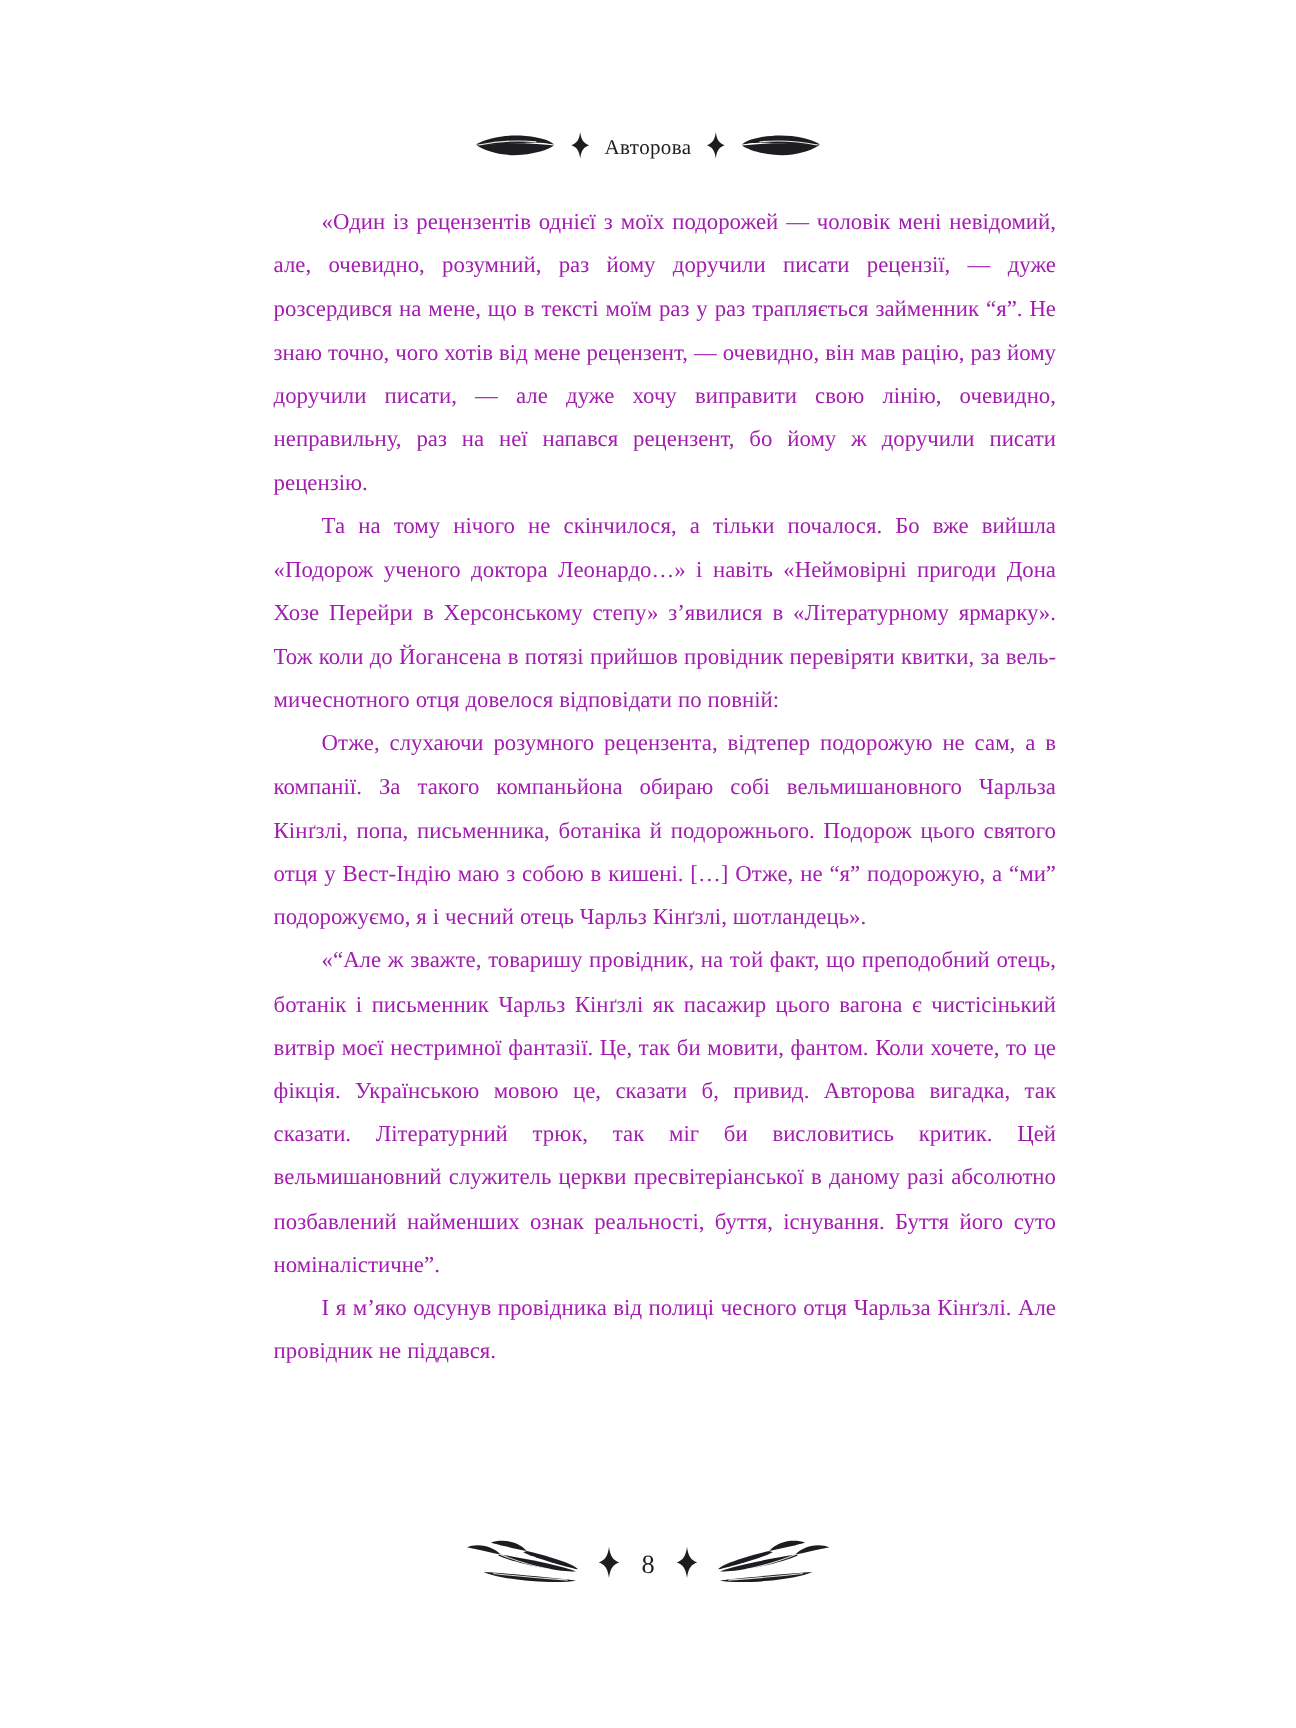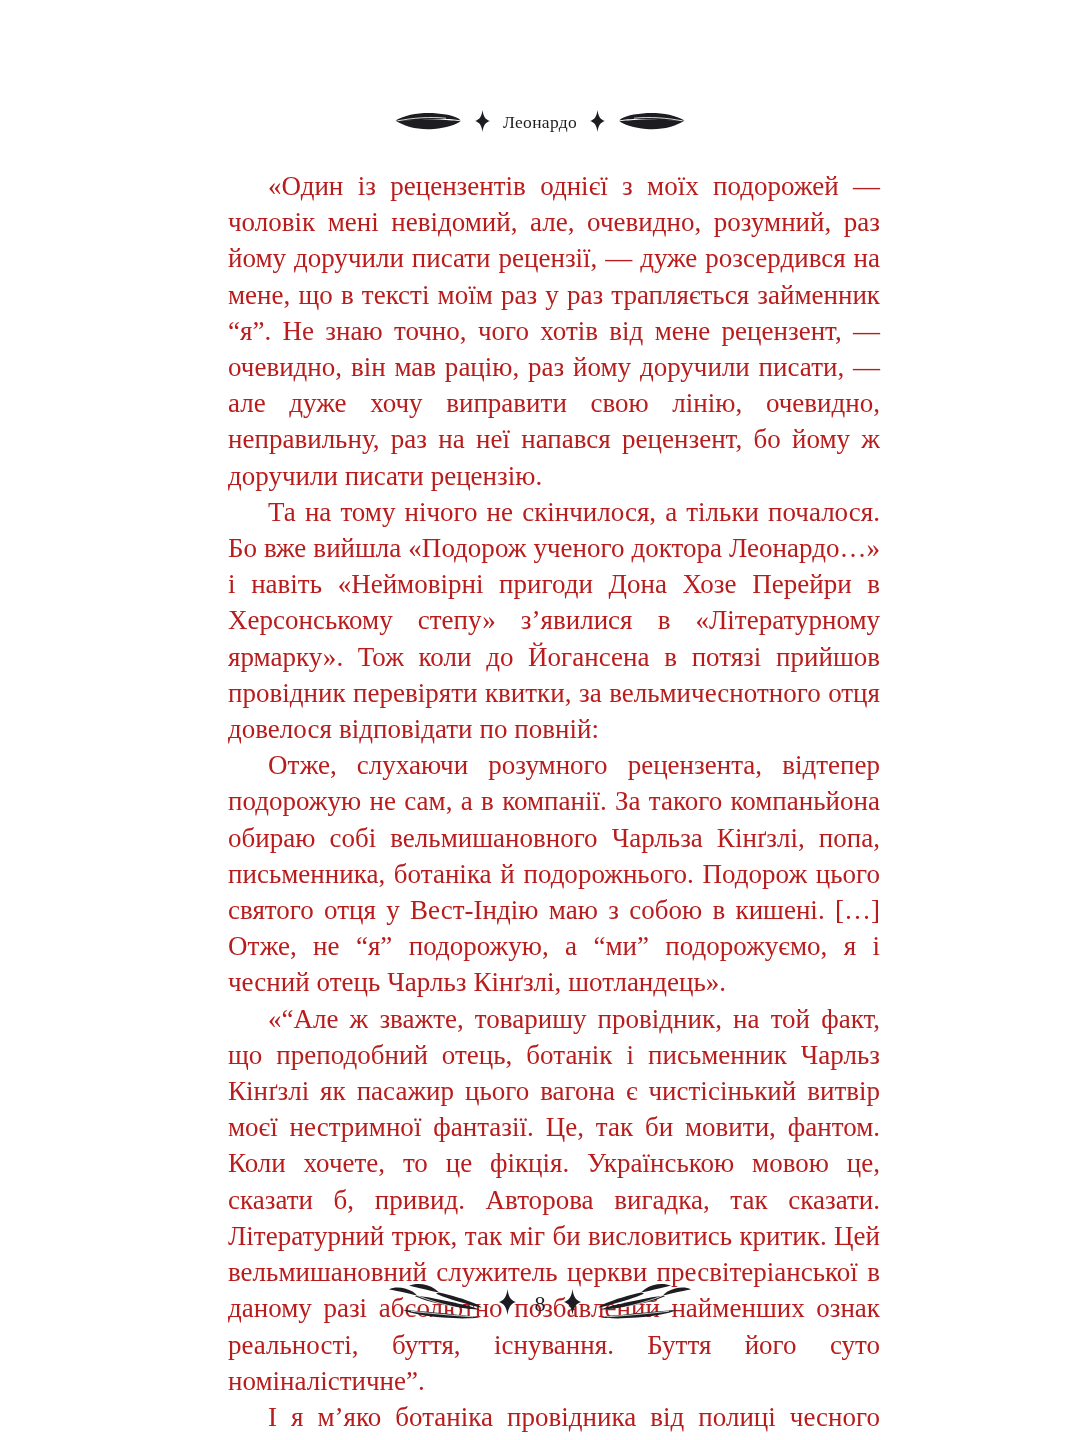--- a/index.html
+++ b/index.html
@@ -48,25 +48,25 @@
   .textblock {
     position: absolute;
     top: 168px;
     left: 228px;
     width: 652px;
   }
   .para {
     margin: 0;
     text-indent: 40px;
     text-align: justify;
-    font-size: 27px;
+    font-size: 19px;
     line-height: 36.2px;
     letter-spacing: 0.01px;
     word-spacing: 0.2px;
-    color: #b91c1c;
+    color: #a21caf;
     hyphens: manual;
   }
 
   
   .folio {
     position: absolute;
     top: 1276px;
     left: 0;
     width: 1080px;
     height: 56px;
@@ -97,21 +97,21 @@
         <path d="M4 10.8 C 18 8.0, 36 6.6, 52 8.2" stroke="#ffffff" stroke-width="0.9" fill="none" opacity="0.9"></path>
       </svg>
     </span>
 
     <span class="orn-diamond">
       <svg width="15" height="22" viewBox="0 0 15 22" aria-hidden="true">
         <path d="M7.5 0 C 8.3 6.6, 10.5 9.6, 15 11 C 10.5 12.4, 8.3 15.4, 7.5 22 C 6.7 15.4, 4.5 12.4, 0 11 C 4.5 9.6, 6.7 6.6, 7.5 0 Z" fill="#1d1d21"></path>
       </svg>
     </span>
 
-    <span class="running-head-title">Леонардо</span>
+    <span class="running-head-title">Авторова</span>
 
     <span class="orn-diamond">
       <svg width="15" height="22" viewBox="0 0 15 22" aria-hidden="true">
         <path d="M7.5 0 C 8.3 6.6, 10.5 9.6, 15 11 C 10.5 12.4, 8.3 15.4, 7.5 22 C 6.7 15.4, 4.5 12.4, 0 11 C 4.5 9.6, 6.7 6.6, 7.5 0 Z" fill="#1d1d21"></path>
       </svg>
     </span>
 
     <span class="orn-head">
       <svg width="68" height="22" viewBox="0 0 68 22" aria-hidden="true">
         <g transform="translate(68,0) scale(-1,1)">
@@ -122,21 +122,21 @@
       </svg>
     </span>
 
   </div>
 
   <div class="textblock">
     <p class="para">«Один із рецензентів однієї з моїх подорожей — чоловік мені невідомий, але, очевидно, розумний, раз йому доручи­ли писати рецензії, — дуже розсердився на мене, що в тексті моїм раз у раз трапляється займенник “я”. Не знаю точно, чого хотів від мене рецензент, — очевидно, він мав рацію, раз йому доручили писати, — але дуже хочу виправити свою лінію, очевидно, неправильну, раз на неї напався рецензент, бо йому ж доручили писати рецензію.</p>
     <p class="para">Та на тому нічого не скінчилося, а тільки почалося. Бо вже вийшла «Подорож ученого доктора Леонардо…» і навіть «Не­ймовірні пригоди Дона Хозе Перейри в Херсонському степу» з’явилися в «Літературному ярмарку». Тож коли до Йогансе­на в потязі прийшов провідник перевіряти квитки, за вель­мичеснотного отця довелося відповідати по повній:</p>
     <p class="para">Отже, слухаючи розумного рецензента, відтепер подо­рожую не сам, а в компанії. За такого компаньйона обираю собі вельмишановного Чарльза Кінґзлі, попа, письменника, ботаніка й подорожнього. Подорож цього святого отця у Вест-Індію маю з собою в кишені. […] Отже, не “я” подорожую, а “ми” подорожуємо, я і чесний отець Чарльз Кінґзлі, шотландець».</p>
     <p class="para">«“Але ж зважте, товаришу провідник, на той факт, що пре­подобний отець, ботанік і письменник Чарльз Кінґзлі як па­сажир цього вагона є чистісінький витвір моєї нестримної фантазії. Це, так би мовити, фантом. Коли хочете, то це фікція. Українською мовою це, сказати б, привид. Авторова вигадка, так сказати. Літературний трюк, так міг би висловитись кри­тик. Цей вельмишановний служитель церкви пресвітеріанської в даному разі абсолютно позбавлений найменших ознак ре­альності, буття, існування. Буття його суто номіналістичне”.</p>
-    <p class="para">І я м’яко ботаніка провідника від полиці чесного отця Чарльза Кінґзлі. Але провідник не піддався.</p>
+    <p class="para">І я м’яко одсунув провідника від полиці чесного отця Чарльза Кінґзлі. Але провідник не піддався.</p>
   </div>
 
   <div class="folio">
 
     <span class="orn-head">
       <svg width="96" height="44" viewBox="0 0 96 44" aria-hidden="true">
         <path d="M2 9.5 C 6 7.4, 12 7.0, 18 8.6 C 24 10.2, 28 13.0, 30 15.4 C 26 14.6, 20 13.2, 14 11.8 C 8 10.4, 4 9.8, 2 9.5 Z" fill="#1d1d21"></path>
         <path d="M22 5.6 C 27 3.6, 34 3.4, 40 5.2 C 46 7.0, 50 10.0, 52 12.6 C 47 11.6, 40 10.0, 34 8.6 C 28 7.2, 24 6.0, 22 5.6 Z" fill="#1d1d21"></path>
         <path d="M30 15.4 C 44 17.6, 62 21.0, 78 25.0 C 85 26.8, 90 28.4, 93 29.6 C 88 29.8, 78 28.6, 66 26.6 C 50 23.8, 36 19.8, 28 16.2 Z" fill="#1d1d21"></path>
         <path d="M52 12.6 C 64 15.2, 78 19.4, 88 23.6 C 92 25.4, 94 26.8, 94.5 27.8 C 90 26.8, 82 24.6, 72 21.8 C 60 18.4, 52 15.2, 49 13.6 Z" fill="#1d1d21"></path>

